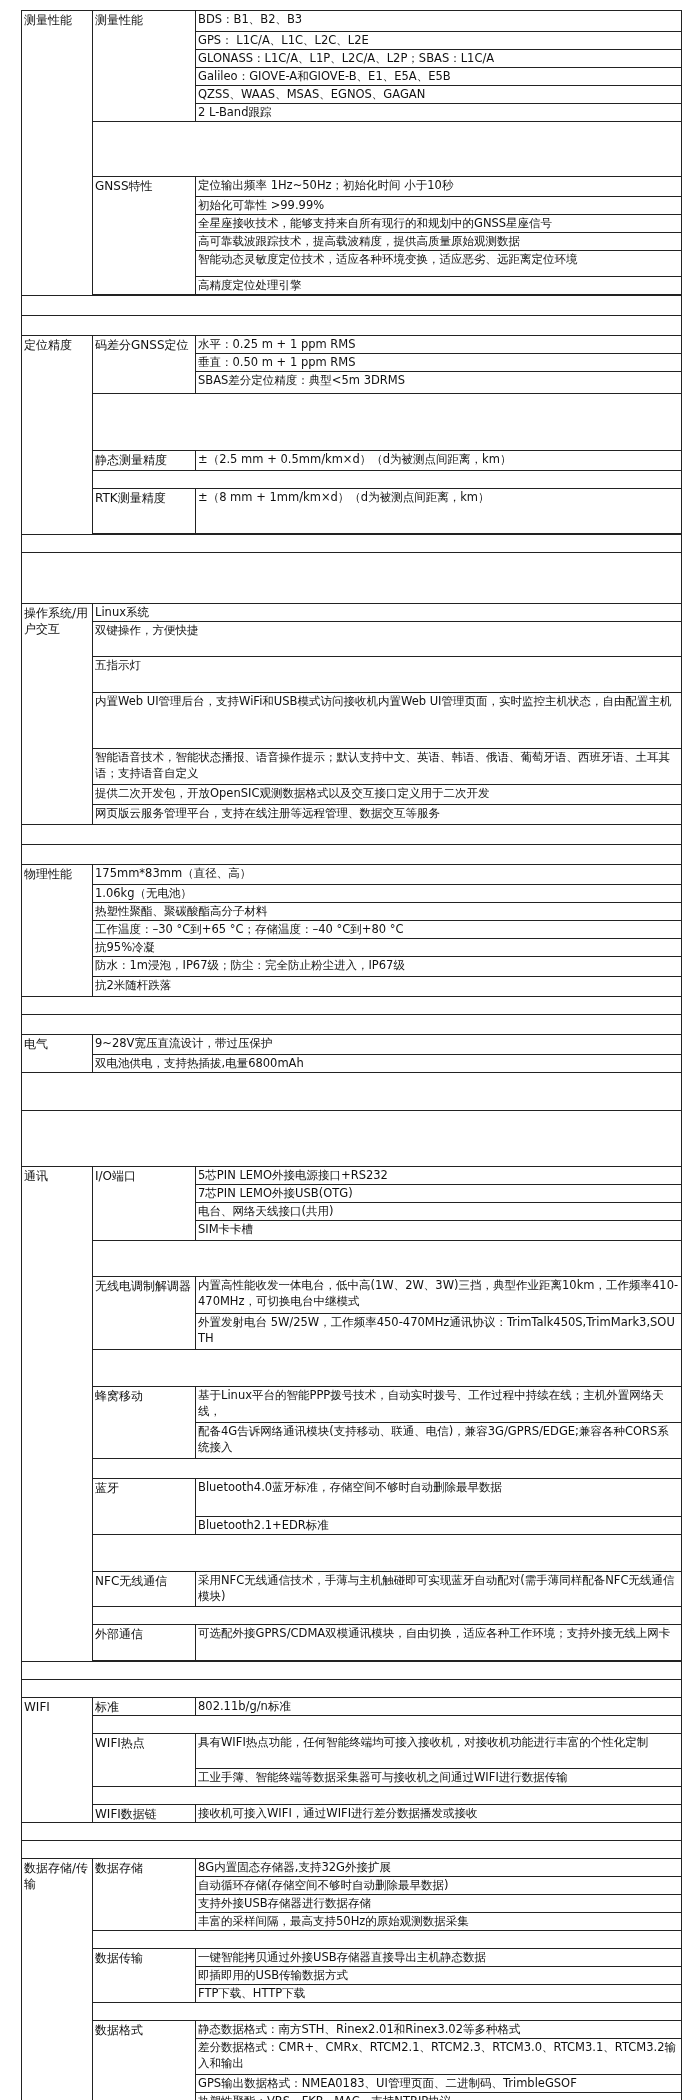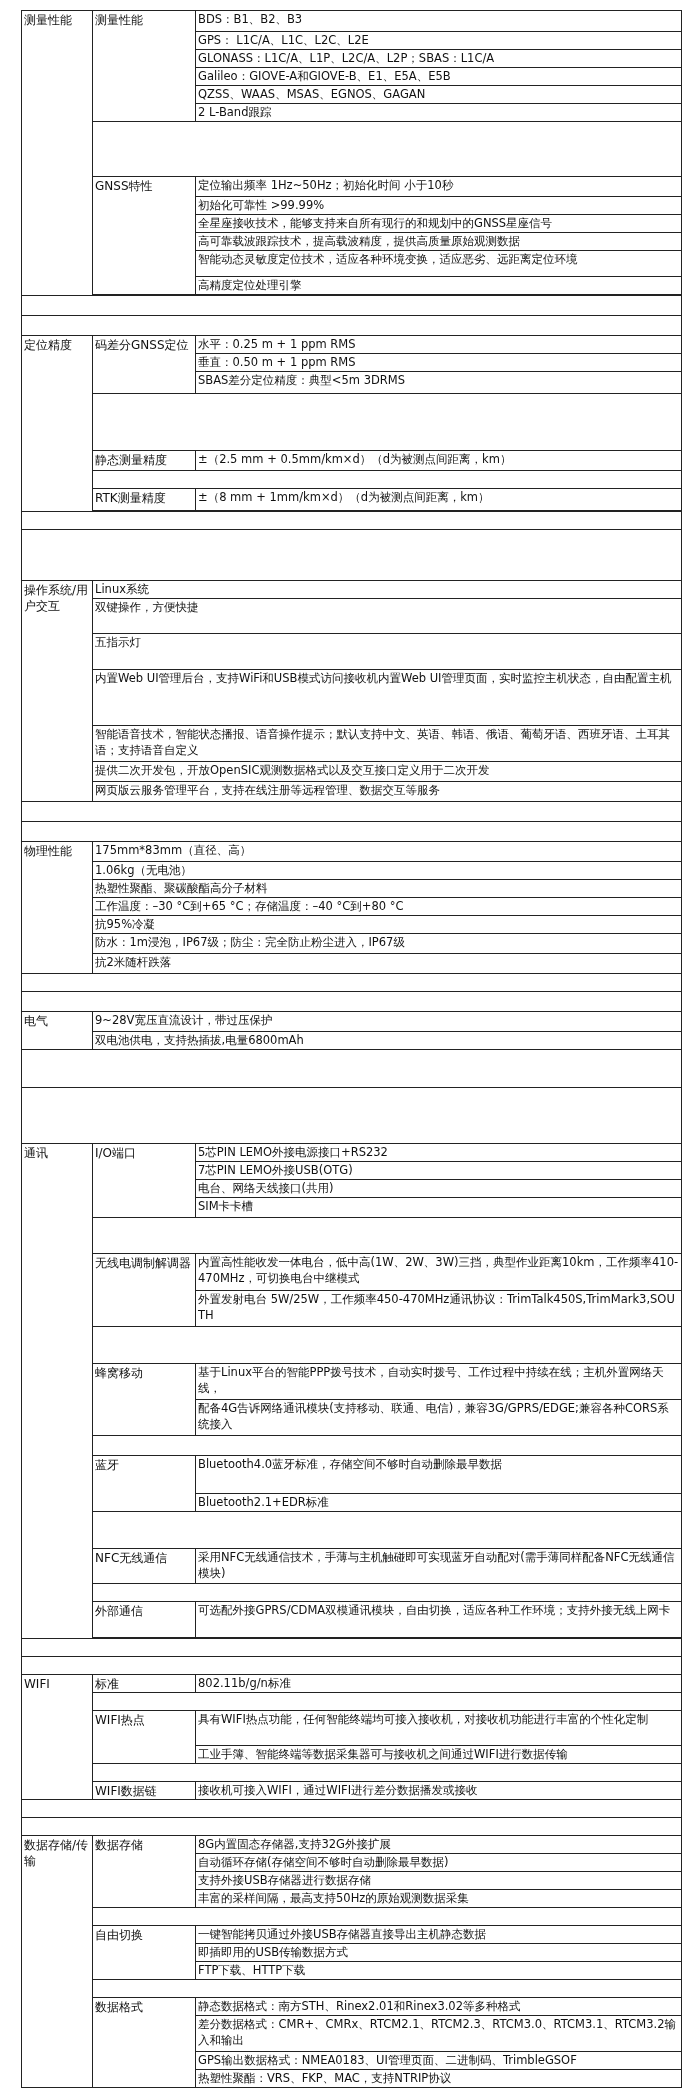--- a/index.html
+++ b/index.html
@@ -98,21 +98,21 @@
     <tr style="height:57px">
         <td class="blank" colspan="2"></td>
       </tr>
     <tr style="height:20px">
       <td class="sub">静态测量精度</td>
       <td class="val">±（2.5 mm + 0.5mm/km×d）（d为被测点间距离，km）</td>
     </tr>
     <tr style="height:18px">
         <td class="blank" colspan="2"></td>
       </tr>
-    <tr style="height:22px">
+    <tr style="height:45px">
       <td class="sub">RTK测量精度</td>
       <td class="val">±（8 mm + 1mm/km×d）（d为被测点间距离，km）</td>
     </tr>
     <tr style="height:0px">
         <td colspan="2" style="border:none;padding:0"></td>
       </tr>
 
     <tr style="height:18px">
         <td class="blank" colspan="3"></td>
       </tr>
@@ -305,21 +305,21 @@
     <tr style="height:18px">
         <td class="val">支持外接USB存储器进行数据存储</td>
       </tr>
     <tr style="height:18px">
         <td class="val">丰富的采样间隔，最高支持50Hz的原始观测数据采集</td>
       </tr>
     <tr style="height:18px">
         <td class="blank" colspan="2"></td>
       </tr>
     <tr style="height:18px">
-      <td class="sub" rowspan="3">自由切换</td>
+      <td class="sub" rowspan="3">数据传输</td>
       <td class="val">一键智能拷贝通过外接USB存储器直接导出主机静态数据</td>
     </tr>
     <tr style="height:18px">
         <td class="val">即插即用的USB传输数据方式</td>
       </tr>
     <tr style="height:18px">
         <td class="val">FTP下载、HTTP下载</td>
       </tr>
     <tr style="height:18px">
         <td class="blank" colspan="2"></td>

